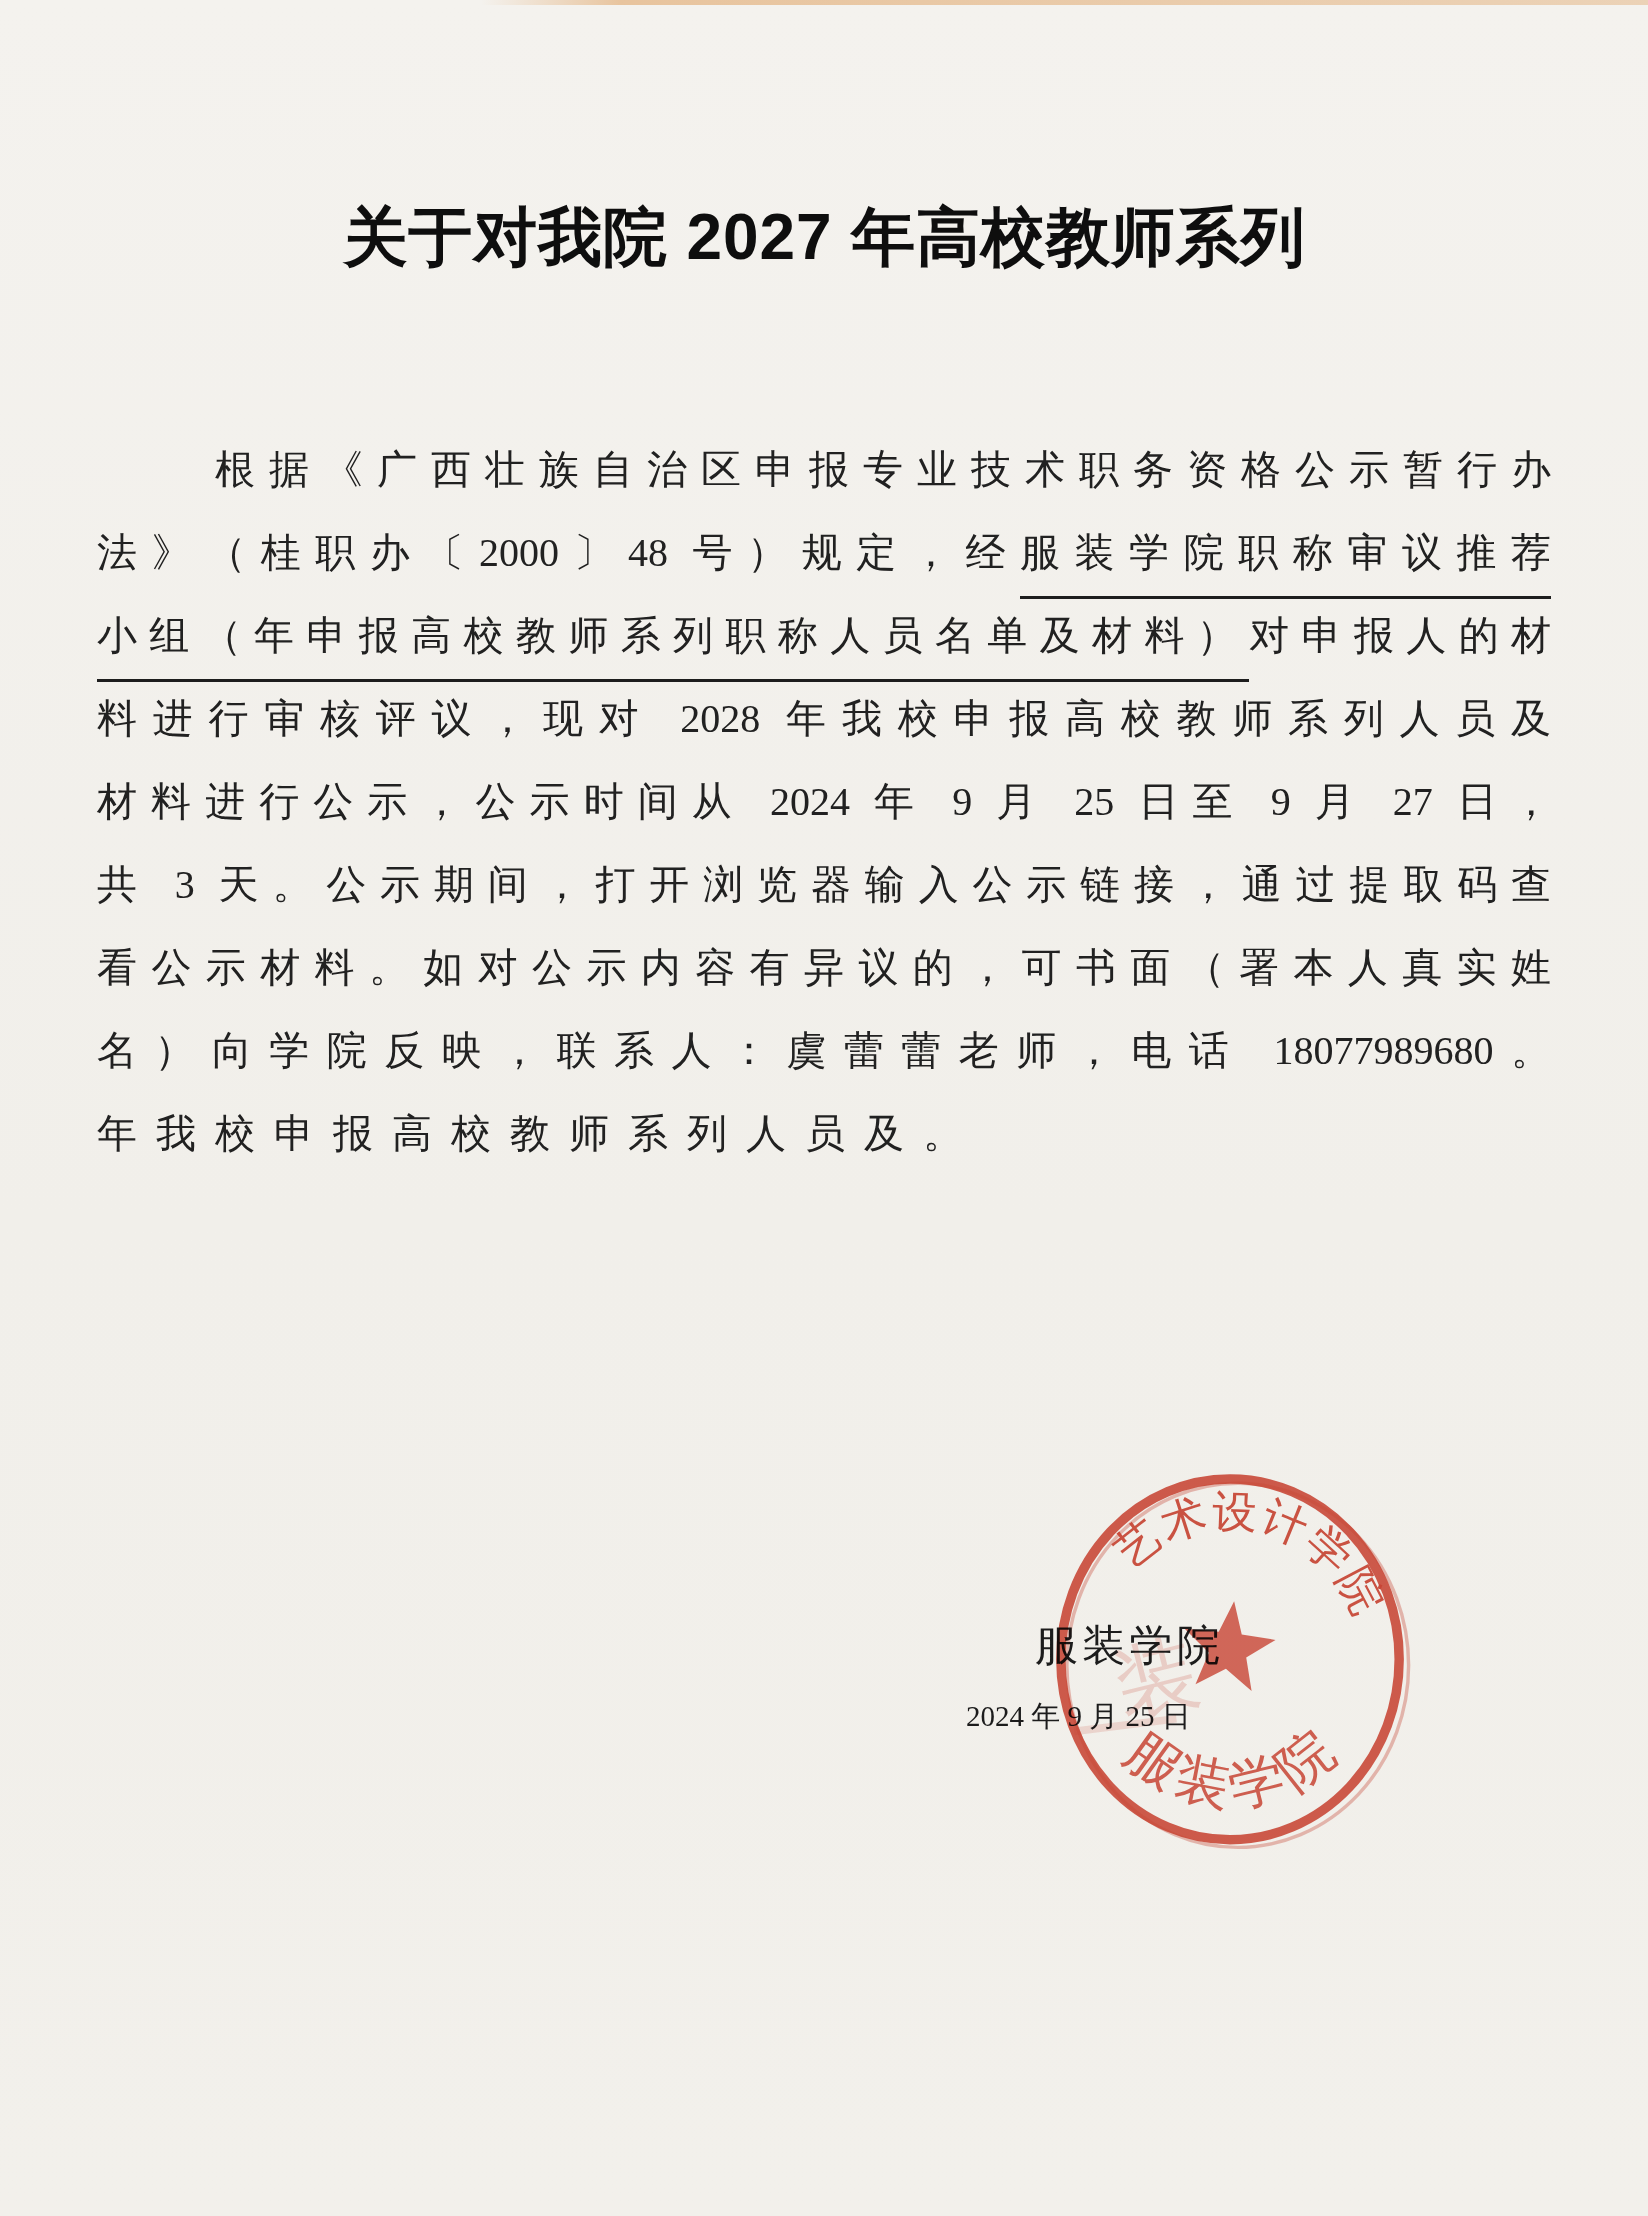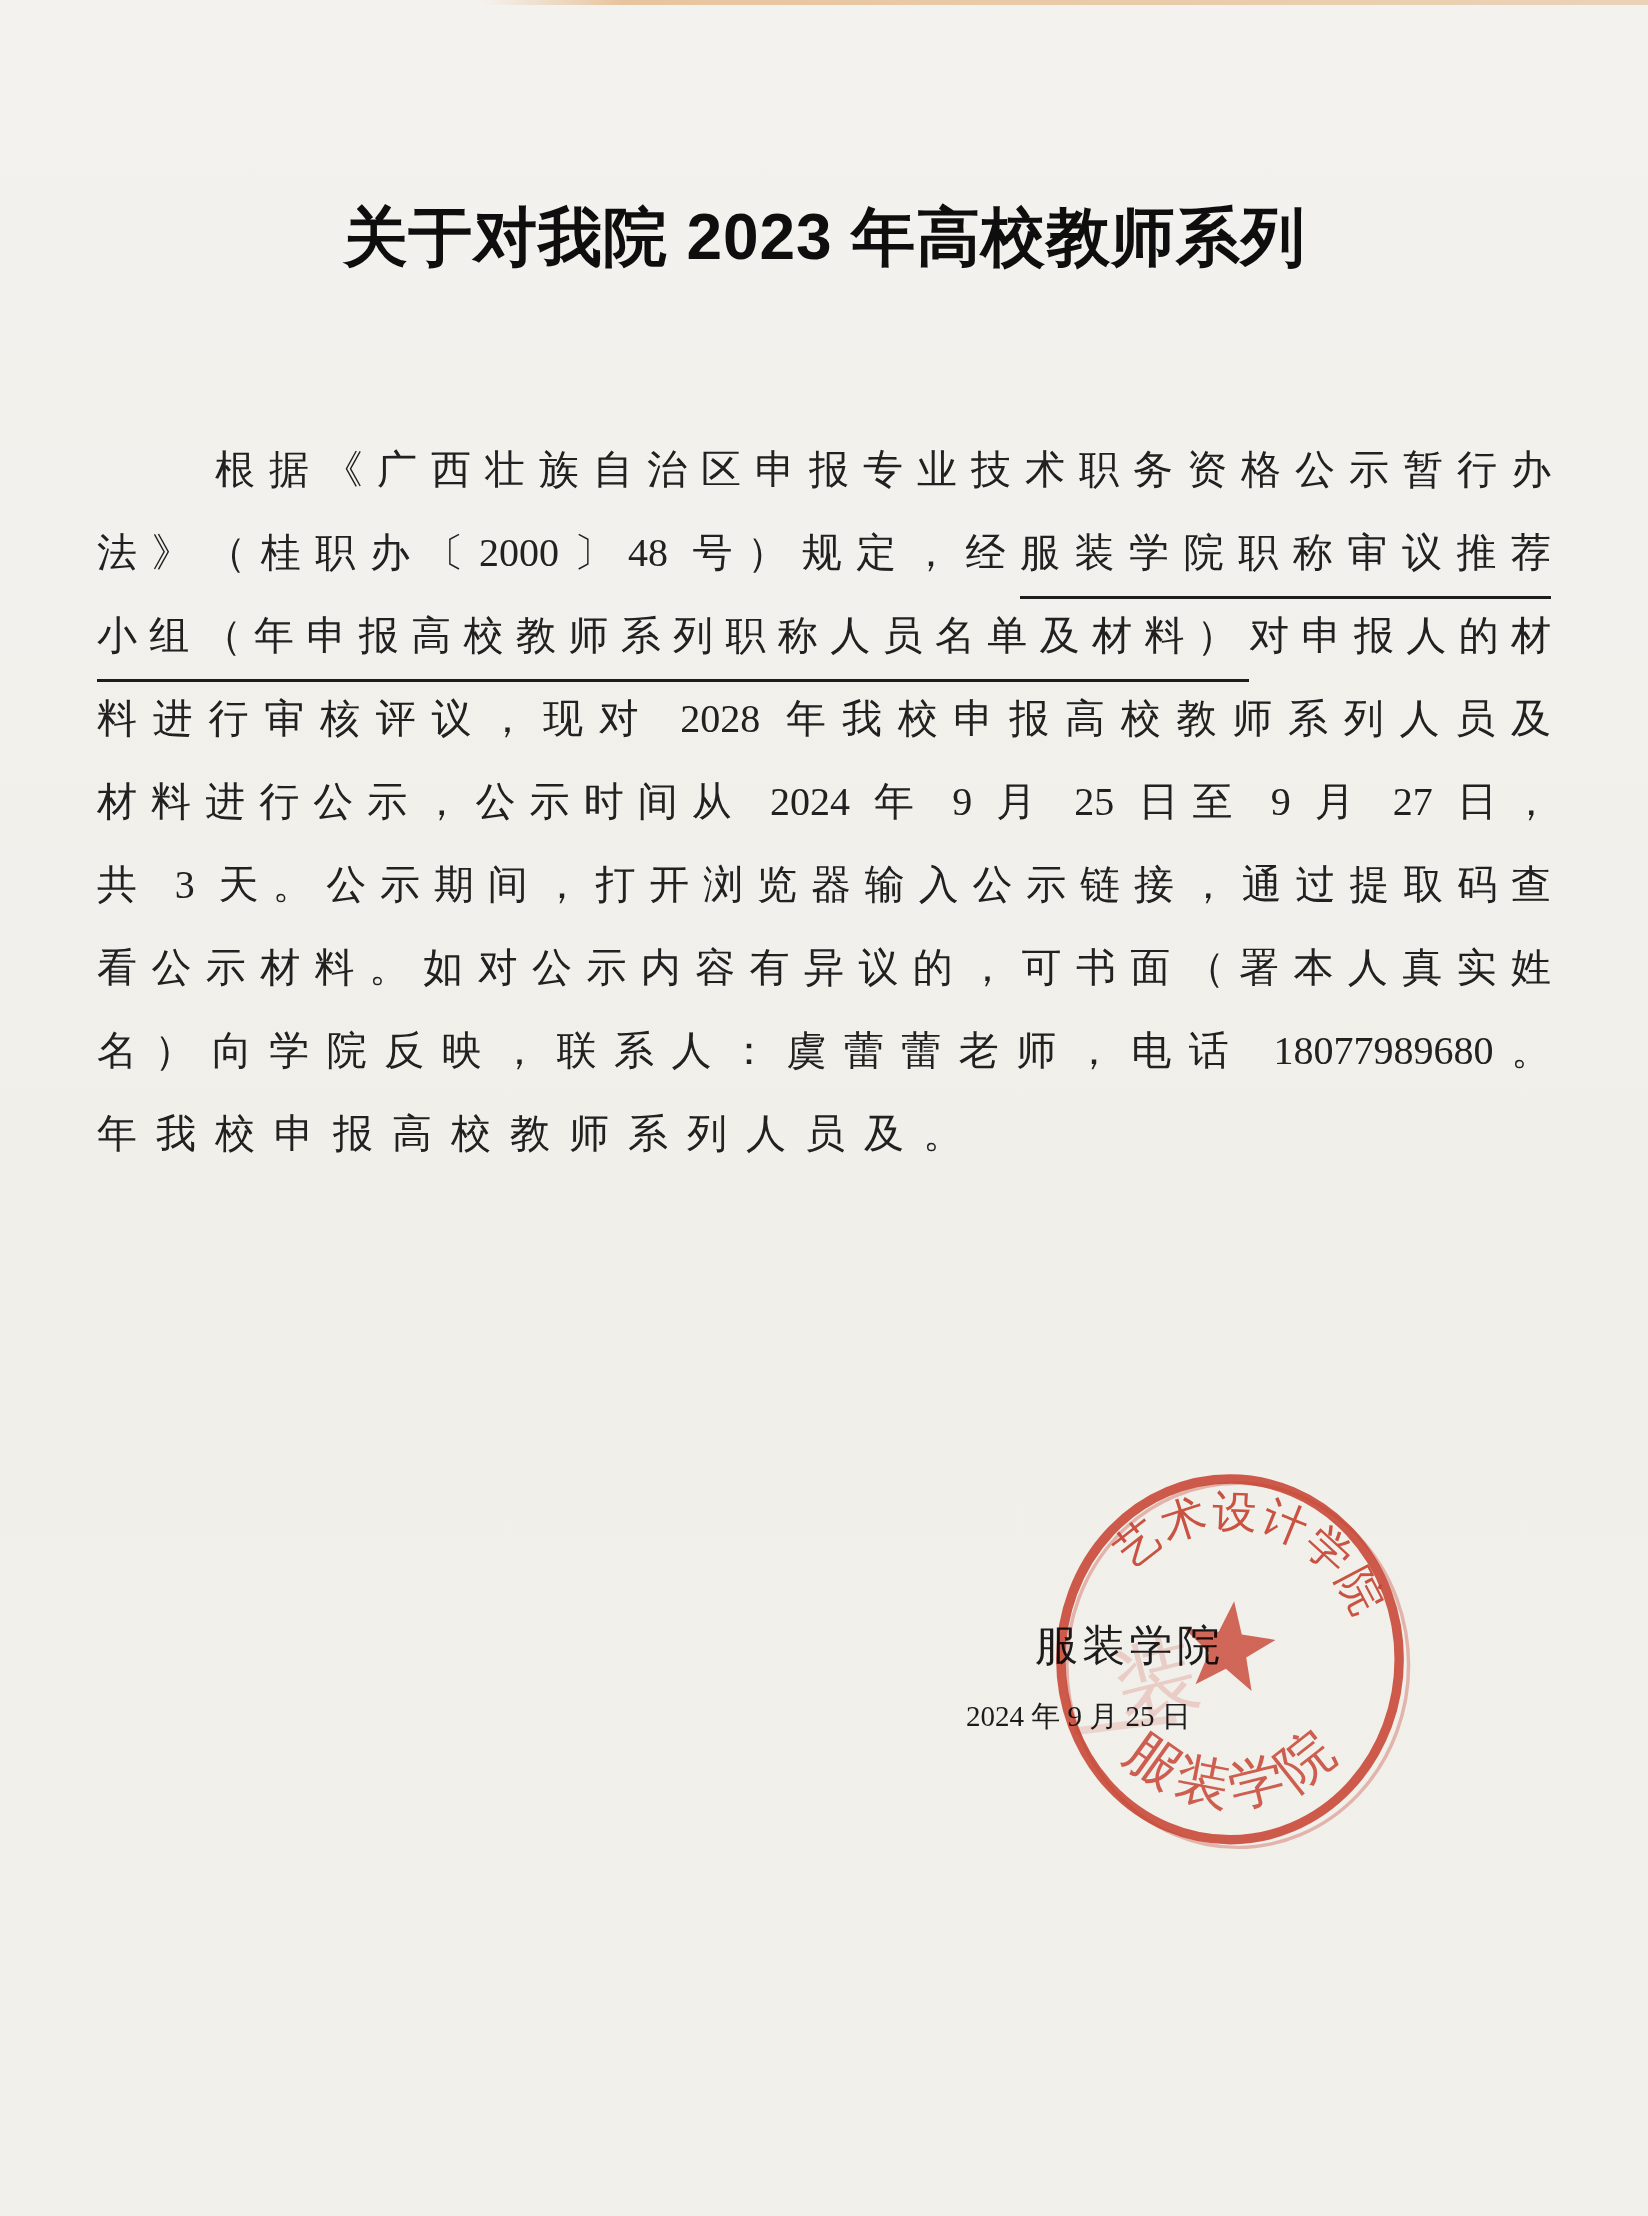--- a/index.html
+++ b/index.html
@@ -81,21 +81,21 @@
   }
 </style>
 </head>
 <body>
 
 <div class="page">
 
   <div class="scan-edge"></div>
 
   <div class="title">
-    <div>关于对我院 2023 年高校教师系列</div>
+    <div>关于对我院 2027 年高校教师系列</div>
   </div>
 
   <div class="body-text">
     <div class="line first">根据《广西壮族自治区申报专业技术职务资格公示暂行办</div>
     <div class="line"><span>法》（桂职办〔2000〕48 号）规定，经</span><span class="u">服装学院职称审议推荐</span></div>
     <div class="line"><span class="u">小组（年申报高校教师系列职称人员名单及材料）</span><span>对申报人的材</span></div>
     <div class="line">料进行审核评议，现对 2028 年我校申报高校教师系列人员及</div>
     <div class="line">材料进行公示，公示时间从 2024 年 9 月 25 日至 9 月 27 日，</div>
     <div class="line">共 3 天。公示期间，打开浏览器输入公示链接，通过提取码查</div>
     <div class="line">看公示材料。如对公示内容有异议的，可书面（署本人真实姓</div>

